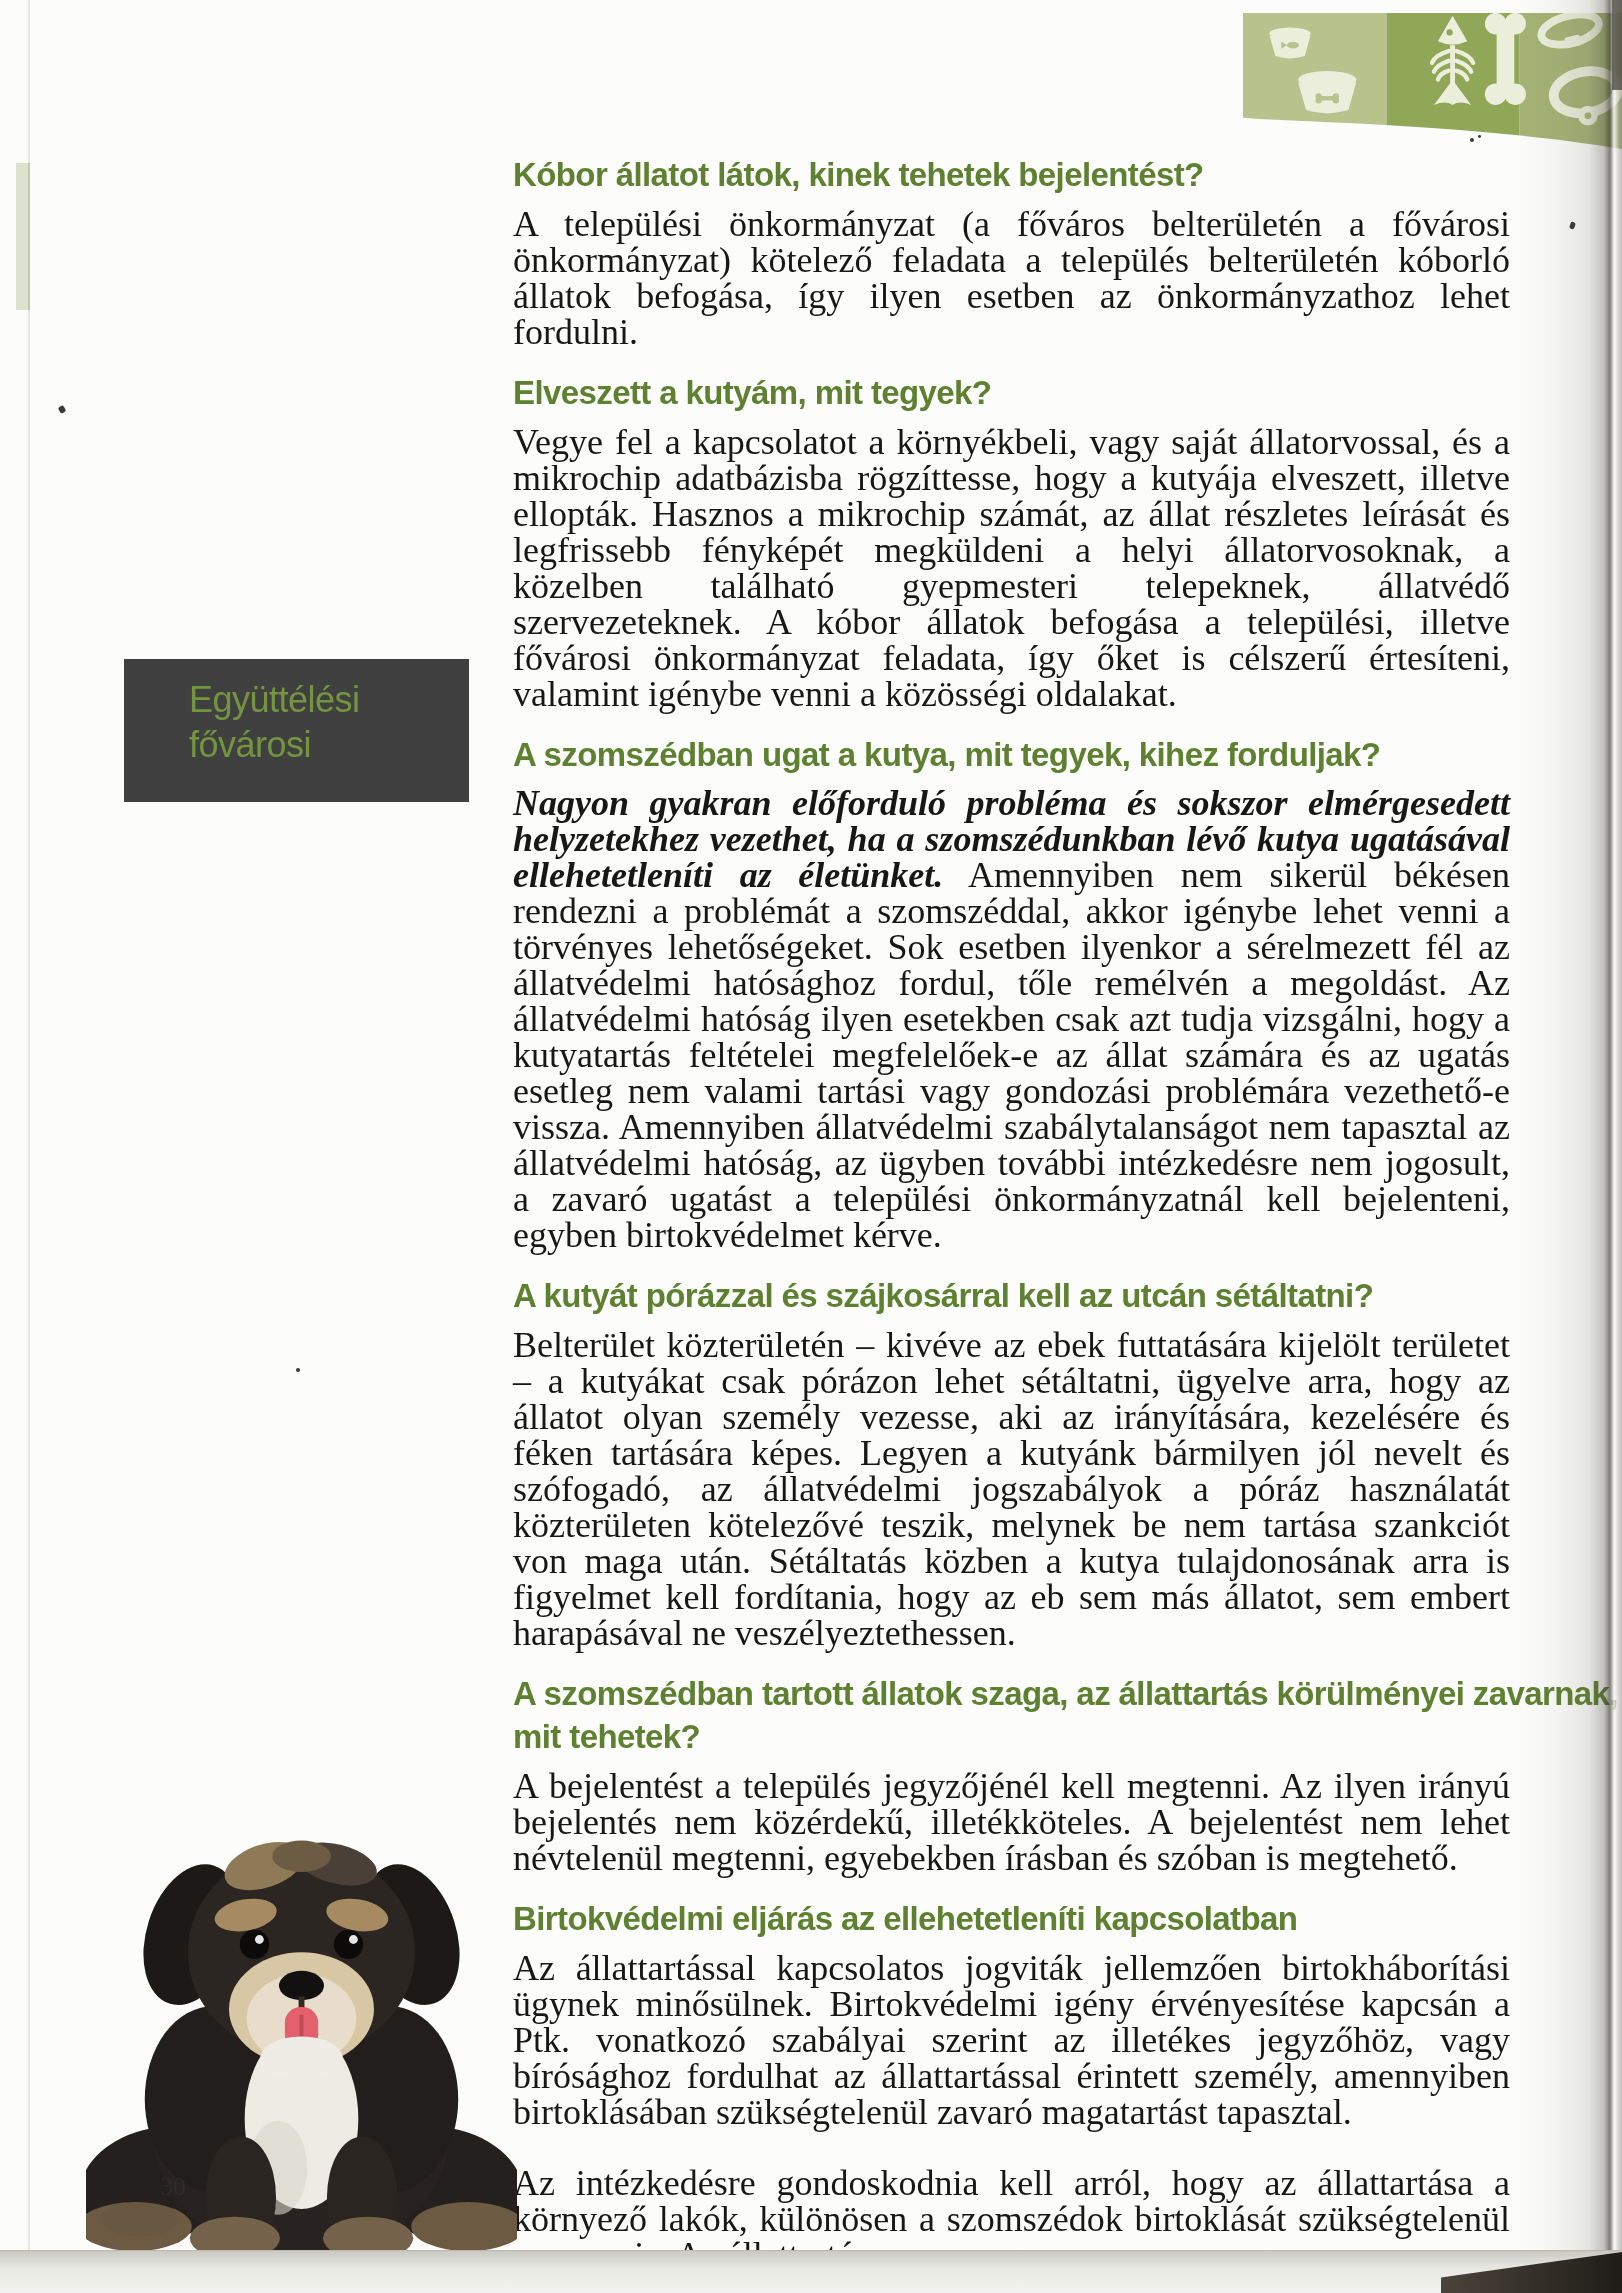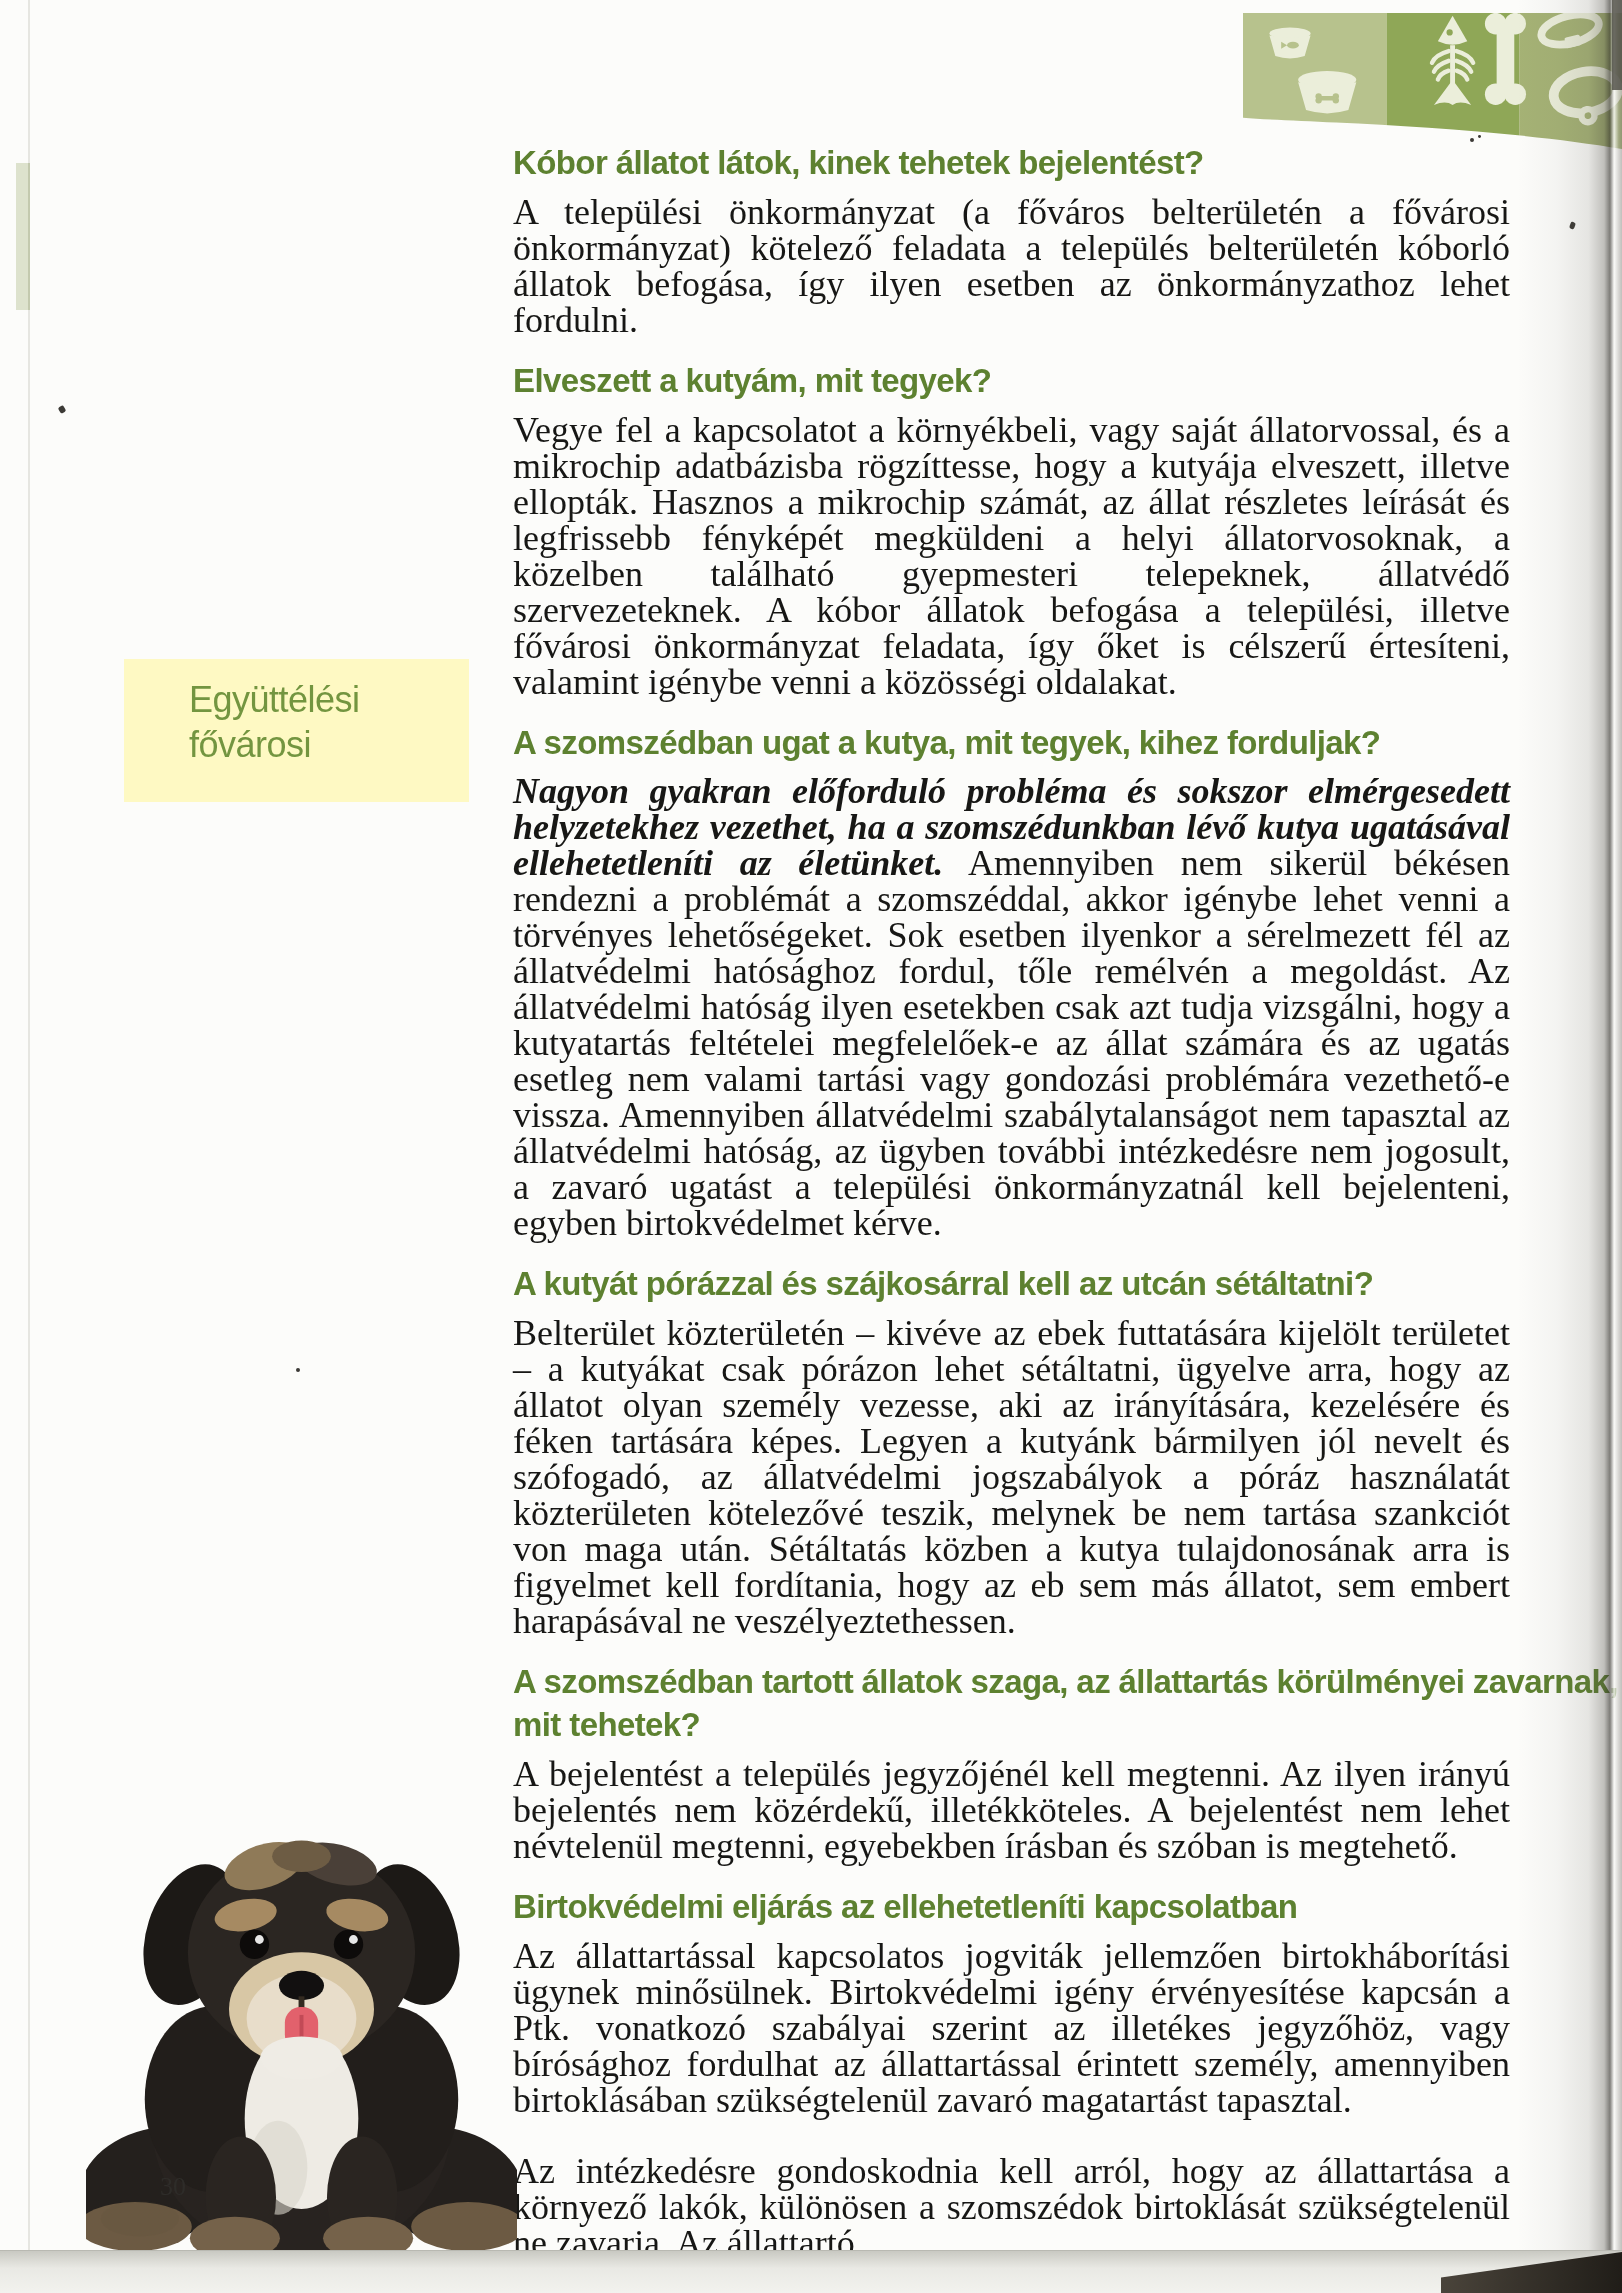--- a/index.html
+++ b/index.html
@@ -16,27 +16,27 @@
     background:linear-gradient(90deg,rgba(90,88,80,0) 0%,rgba(90,88,80,0.05) 38%,rgba(90,88,80,0.14) 68%,
       rgba(70,68,60,0.33) 83%,rgba(48,46,40,0.62) 88.5%,rgba(250,250,247,0.85) 92.5%,
       rgba(150,148,142,0.38) 97%,rgba(120,118,112,0.45) 100%);}
   .curl-top-dark{position:absolute;left:1612px;top:0;width:9.8px;height:90px;background:#54524a;opacity:.85;z-index:7;}
   
   .bottom-band{position:absolute;left:0;top:2250px;width:1622px;height:43px;z-index:5;
     background:linear-gradient(180deg,#c9c9c2 0%,#e9e9e4 40%,#f3f3ef 100%);border-top:1px solid #b9b9b2;}
   .bottom-wedge{position:absolute;left:1441px;top:2252px;width:181px;height:41px;z-index:6;
     background:linear-gradient(90deg,#4a443b,#201d18);clip-path:polygon(0 62%,100% 0,100% 100%,0 100%);}
   
-  .sidebar-box{position:absolute;left:124px;top:659px;width:345px;height:143px;background:#fef9c3;}
+  .sidebar-box{position:absolute;left:124px;top:659px;width:345px;height:143px;background:#404040;}
   .sidebar-box .lab{position:absolute;left:65px;top:17.6px;font-family:"Liberation Sans",sans-serif;
     font-size:36px;line-height:45px;color:#739540;letter-spacing:-0.5px;}
   
   .main{position:absolute;left:513px;top:137px;width:997px;z-index:1;}
   .section{margin-top:21px;}
-  .section:first-child{margin-top:4px;}
+  .section:first-child{margin-top:16px;}
   .section h2{font-family:"Liberation Sans",sans-serif;font-weight:700;font-size:33px;line-height:43px;
     color:#5d8130;letter-spacing:-0.6px;margin:0 0 9.8px 0;width:1108px;}
   .section p, .closing p{font-size:36px;line-height:36px;color:#171715;text-align:justify;margin:0;}
   .lead{font-weight:700;font-style:italic;}
   .closing{margin-top:35px;}
   
   .page-number{position:absolute;left:160px;top:2172px;font-size:26px;color:#2e2c29;z-index:4;}
   
   .speck{position:absolute;background:#3c3a36;border-radius:50%;z-index:3;}
   

